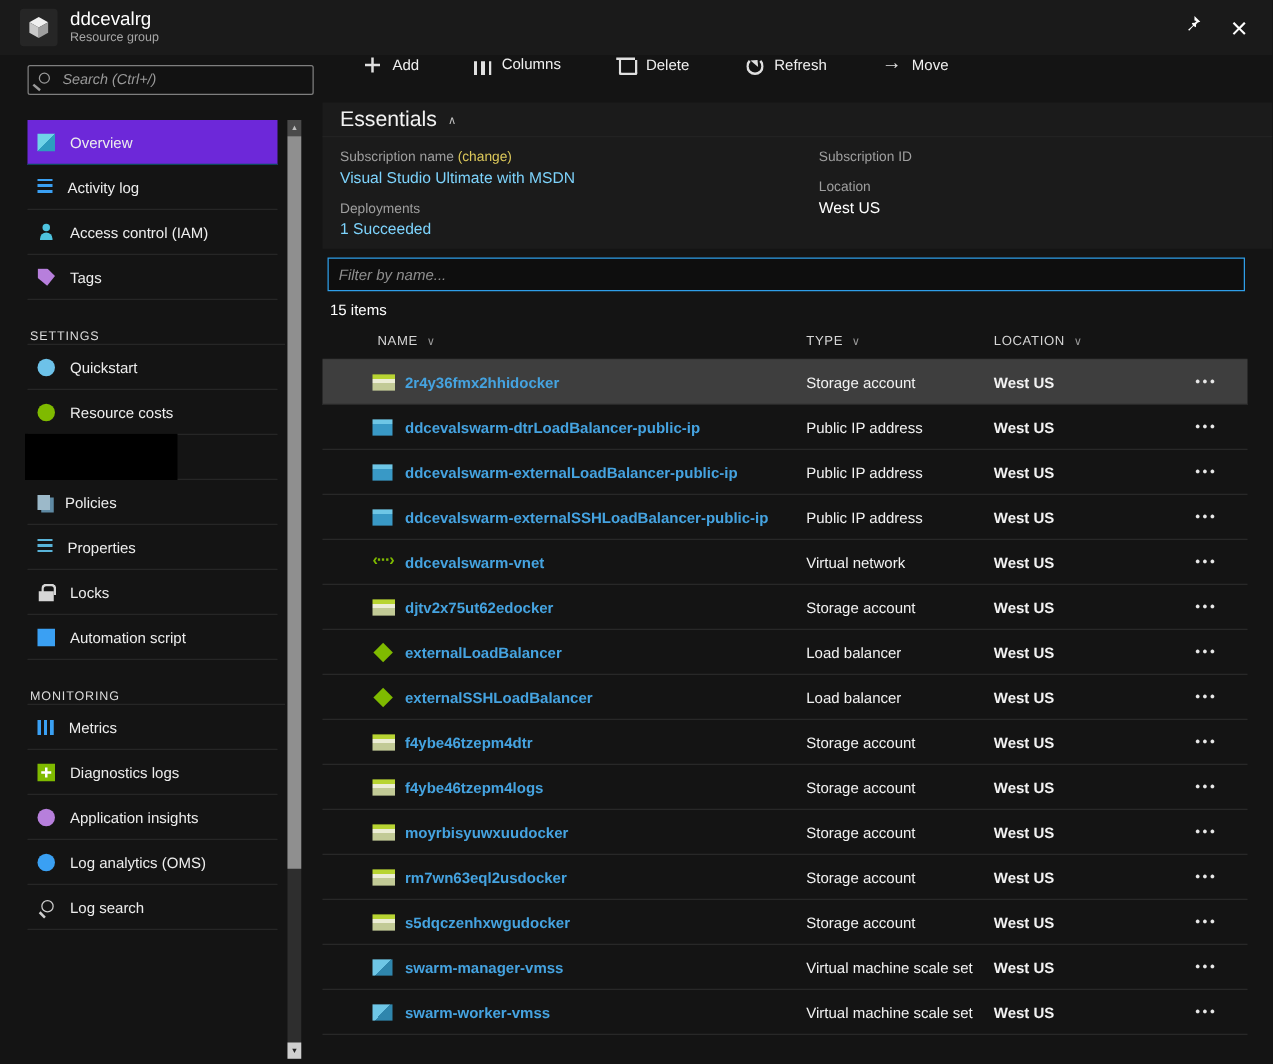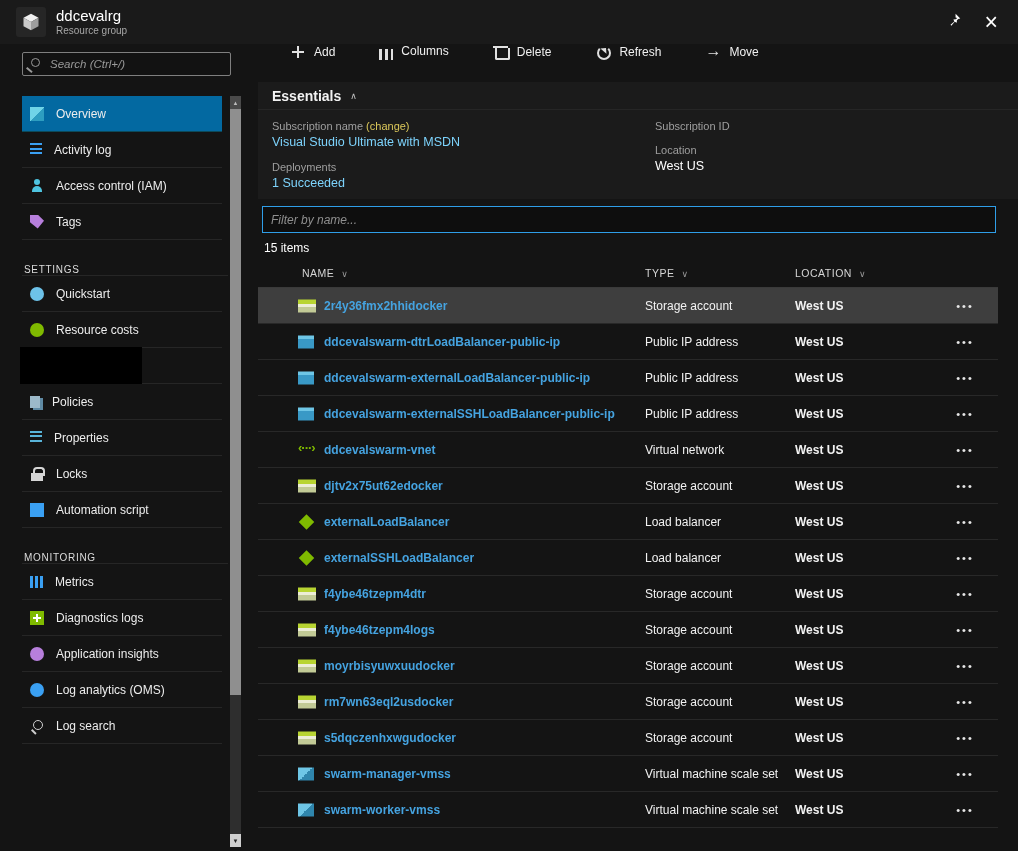--- a/index.html
+++ b/index.html
@@ -13,28 +13,28 @@
   .logo{width:30px;height:30px;background:#262626;border-radius:3px;display:flex;align-items:center;justify-content:center;margin-right:10px;flex:none}
   .h-titles{display:flex;flex-direction:column;line-height:1.2}
   .h-title{font-size:15px;color:#fff}
   .h-sub{font-size:10px;color:#a6a6a6}
   .h-actions{margin-left:auto;display:flex;align-items:center;gap:24px;padding-right:4px}
   .close-x{color:#fff;font-size:23px;line-height:14px}
   .close-x::before{content:'×'}
 
   
   .sidebar{position:absolute;left:0;top:44px;width:244px;bottom:0}
-  .search-wrap{position:absolute;left:22px;top:8px;width:209px;height:24px}
+  .search-wrap{position:absolute;left:22px;top:8px;width:229px;height:24px}
   .search-input{width:100%;height:100%;background:#121212;border:1px solid #7f7f7f;border-radius:2px;color:#ddd;font-size:11.5px;padding:0 6px 0 27px;font-style:italic}
   .search-input::placeholder{color:#9a9a9a;font-style:italic}
   .search-ic{position:absolute;left:9px;top:6px;width:9px;height:9px;border:1.5px solid #9a9a9a;border-radius:50%}
   .search-ic::after{content:'';position:absolute;left:-6px;bottom:-4px;width:7px;height:1.5px;background:#9a9a9a;transform:rotate(40deg)}
   .nav{position:absolute;left:0;top:52px;right:16px}
   .nav-item{height:36px;margin-left:22px;margin-right:6px;padding-left:8px;display:flex;align-items:center;border-bottom:1px solid #262626;position:relative}
-  .nav-item.selected{background:#0369a1;border-bottom-color:#0c4a5a}
+  .nav-item.selected{background:#6d28d9;border-bottom-color:#0c4a5a}
   .nav-label{font-size:12px;color:#ededed;white-space:nowrap}
   .nav-section{margin-left:22px;padding:24px 0 0 2px;font-size:10px;letter-spacing:.7px;color:#dcdcdc;border-bottom:1px solid #262626}
   .redact-box{position:absolute;left:-2px;top:-1px;width:122px;height:37px;background:#000}
 
   .nic{width:14px;height:14px;margin-right:12px;position:relative;flex:none}
   .ic-overview{background:linear-gradient(135deg,#6fd4e8 0 50%,#2d9dc0 50%)}
   .ic-activity-log{height:13px;width:12px;background:repeating-linear-gradient(180deg,#3aa0f3 0 2px,transparent 2px 4.5px)}
   .ic-access-control::before{content:'';position:absolute;left:4px;top:0;width:6px;height:6px;border-radius:50%;background:#4ec4e0}
   .ic-access-control::after{content:'';position:absolute;left:2px;top:7px;width:10px;height:6px;border-radius:5px 5px 0 0;background:#4ec4e0}
   .ic-tags{background:#b77fdc;clip-path:polygon(0 0,55% 0,100% 45%,55% 100%,0 55%)}
@@ -73,21 +73,21 @@
   .ic-tb-add::before{content:'';position:absolute;left:7px;top:2px;width:2px;height:12px;background:#e0e0e0}
   .ic-tb-add::after{content:'';position:absolute;left:2px;top:7px;width:12px;height:2px;background:#e0e0e0}
   .ic-tb-columns{background:repeating-linear-gradient(90deg,#e0e0e0 0 3px,transparent 3px 6px);width:14px;height:11px;top:3px}
   .ic-tb-delete::before{content:'';position:absolute;left:2px;top:4px;width:11px;height:10px;border:2px solid #e0e0e0;border-top:none;border-radius:0 0 2px 2px}
   .ic-tb-delete::after{content:'';position:absolute;left:0;top:2px;width:15px;height:2px;background:#e0e0e0}
   .ic-tb-refresh::before{content:'';position:absolute;left:2px;top:2px;width:10px;height:10px;border:2px solid #e0e0e0;border-radius:50%;border-top-color:transparent}
   .ic-tb-refresh::after{content:'';position:absolute;right:1px;top:0;width:0;height:0;border:4px solid transparent;border-bottom-color:#e0e0e0;transform:rotate(40deg)}
   .ic-tb-move::before{content:'→';position:absolute;left:0;top:-2px;font-size:16px;color:#e0e0e0}
 
   .ess-bar{position:absolute;left:0;top:38px;width:760px;height:28px;background:#1b1b1b;display:flex;align-items:center;padding-left:14px;border-bottom:1px solid #262626}
-  .ess-label{font-size:14px;font-weight:700;color:#f2f2f2}
+  .ess-label{font-size:17px;font-weight:400;color:#f2f2f2}
   .chev-up{margin-left:9px;font-size:9px;color:#c0c0c0}
   .chev-up::before{content:'∧'}
   .ess-body{position:absolute;left:0;top:66px;width:760px;height:89px;background:#1b1b1b}
   .ess-col{position:absolute;top:9px}
   .ess-col.c1{left:14px}
   .ess-col.c2{left:397px}
   .ess-group{margin-bottom:9px}
   .ess-lab{font-size:11px;color:#9f9f9f;line-height:15px}
   .change{color:#dcc85a;margin-left:3px;font-size:11px}
   .ess-val{font-size:12.5px;color:#fff;line-height:17px}

